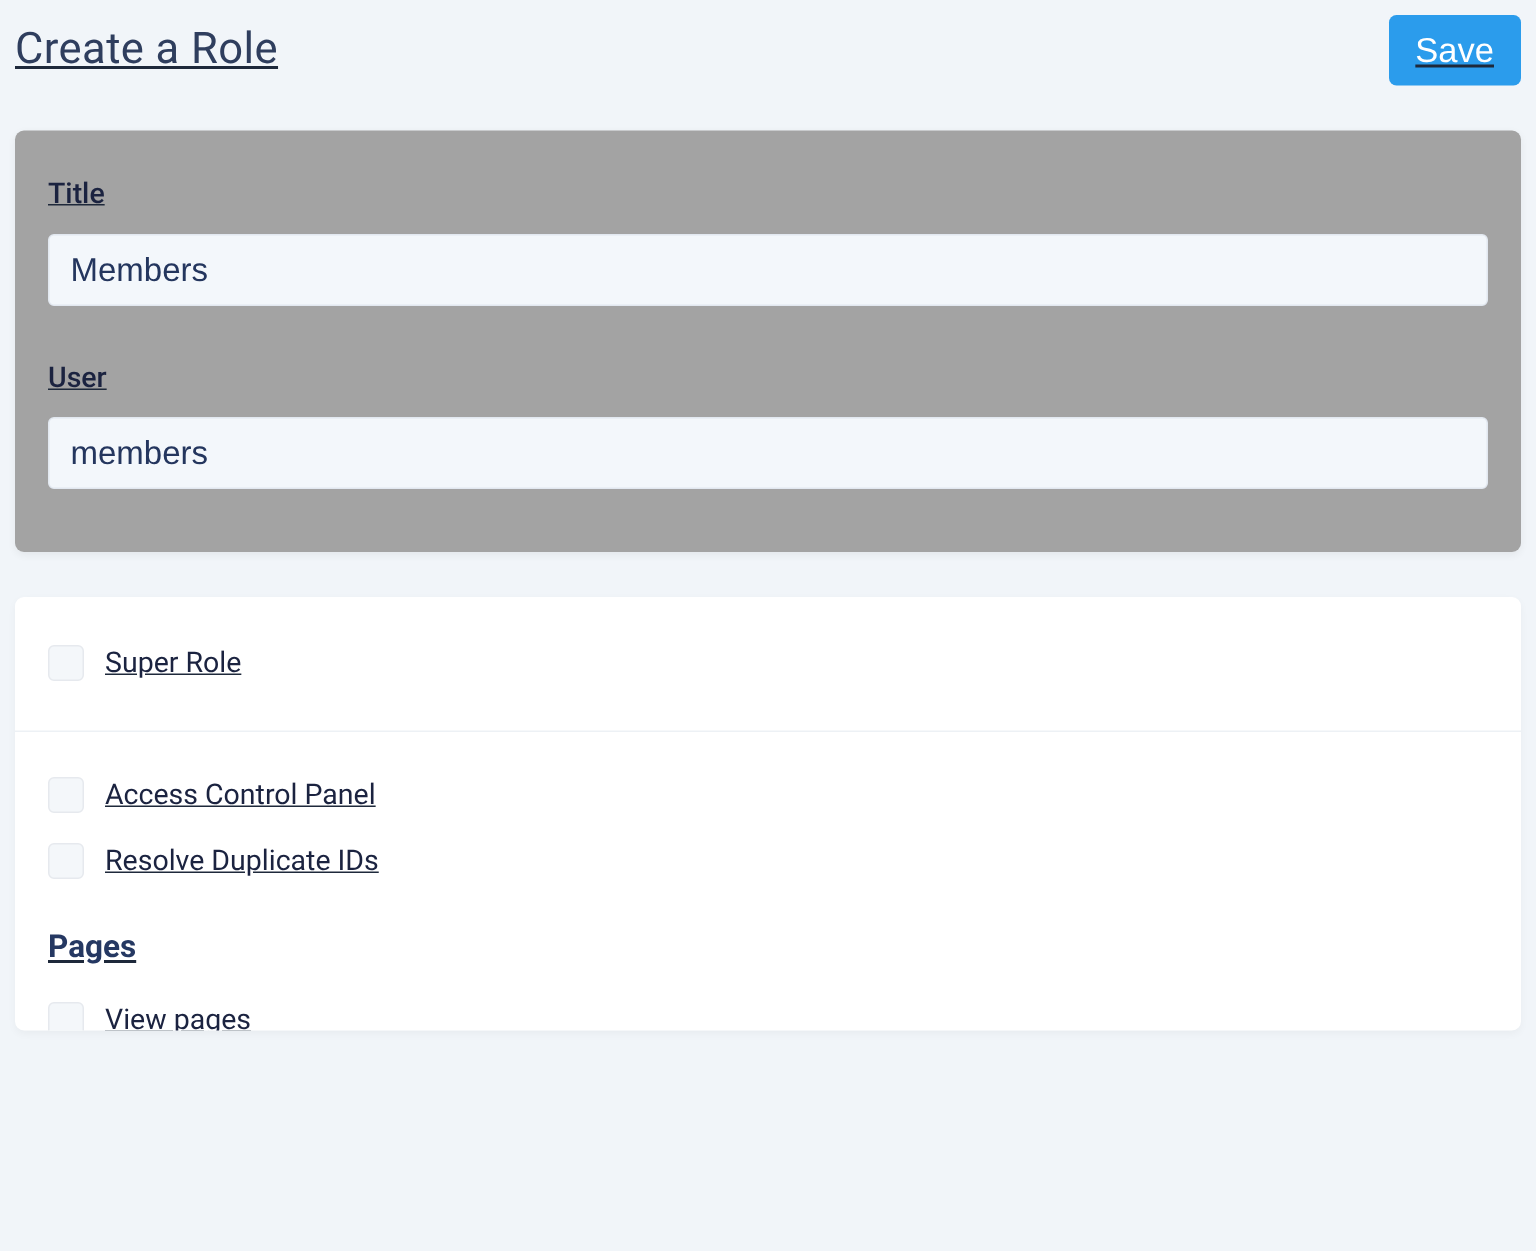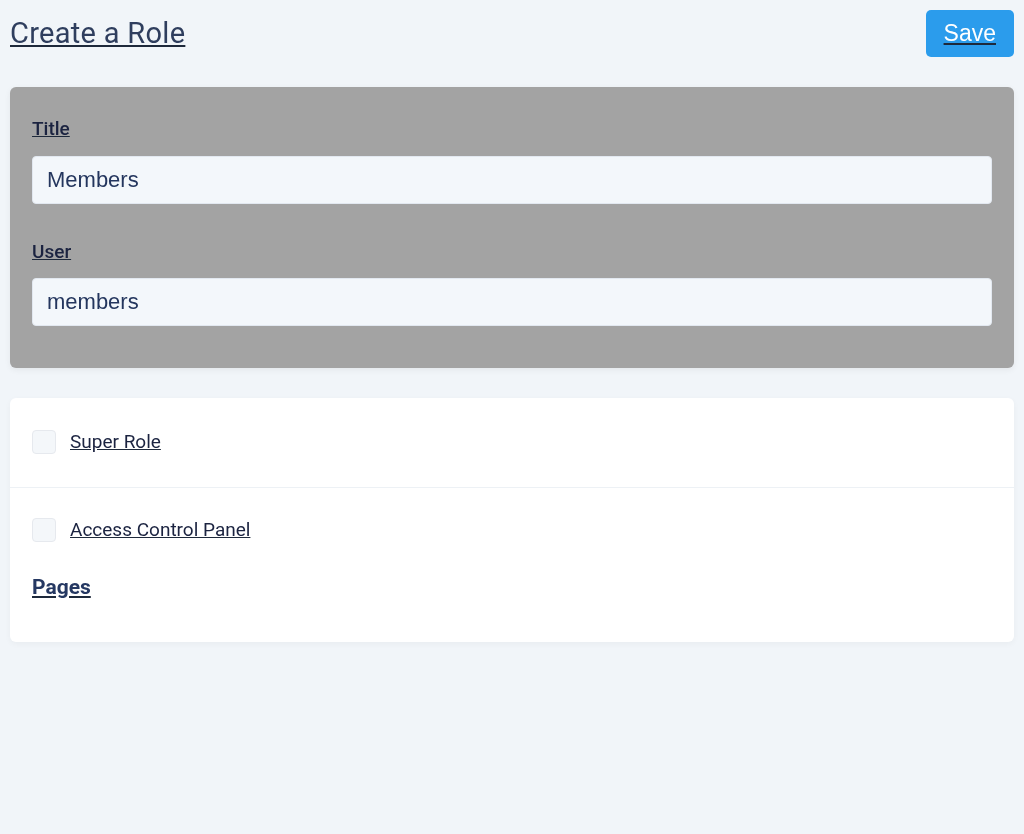--- a/index.html
+++ b/index.html
@@ -148,21 +148,29 @@
         <div class="fake-checkbox"></div>
         <span class="checkbox-label">Super Role</span>
       </div>
     </div>
 
     <div class="perm-section">
       <div class="checkbox-row">
         <div class="fake-checkbox"></div>
         <span class="checkbox-label">Access Control Panel</span>
       </div>
+      <div class="checkbox-row">
+        <div class="fake-checkbox"></div>
+        <span class="checkbox-label">Resolve Duplicate IDs</span>
+      </div>
     </div>
 
     <div class="perm-section last">
       <div class="section-heading">Pages</div>
+      <div class="checkbox-row">
+        <div class="fake-checkbox"></div>
+        <span class="checkbox-label">View pages</span>
+      </div>
 
     </div>
   </div>
 
 </div>
 
 </body></html>

